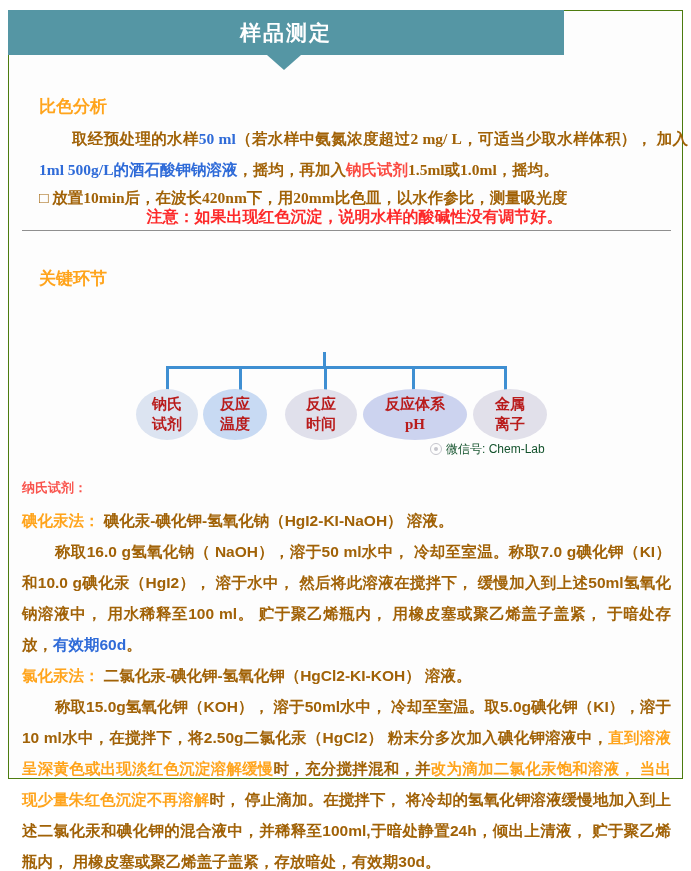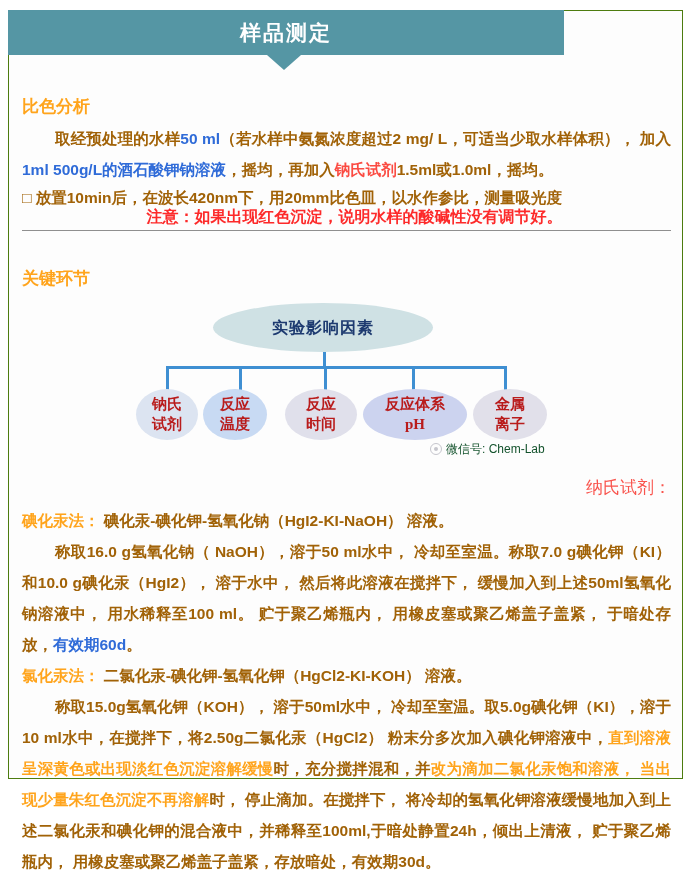--- a/index.html
+++ b/index.html
@@ -10,24 +10,24 @@
     border:1px solid #4d7c0f; background:#fdfdfd; }
 
   .header-bar { position:absolute; left:-1px; top:-1px; width:556px; height:45px;
     background:#5596a4; text-align:center; }
   .header-bar .title { color:#ffffff; font-weight:bold; font-size:21px;
     line-height:45px; letter-spacing:2px; }
   .pointer { position:absolute; left:258px; top:44px; width:0; height:0;
     border-left:17px solid transparent; border-right:17px solid transparent;
     border-top:15px solid #5596a4; }
 
-  .abs { position:absolute; left:13px; width:649px; }
+  .abs { position:absolute; left:30px; width:649px;font-family:Liberation Serif, serif; }
 
   .h-orange { color:#ffa41c; font-size:17px; font-weight:bold; }
-  .h-red    { color:#f9544d; font-size:17px; font-weight:normal;text-align:right; }
+  .h-red    { color:#f9544d; font-size:13px; font-weight:bold; }
 
   .para { font-size:15.5px; font-weight:bold; color:#3e4a5a;
     line-height:31px; text-align:justify; }
   .indent { text-indent:33px; }
 
   .seg-d      { color:#a16207; }
   .seg-blue   { color:#2f6bd8; }
   .seg-red    { color:#fb4b42; }
   .seg-orange { color:#ffa41c; }
 
@@ -77,23 +77,20 @@
 
   <div class="abs para indent" style="top:112px;"><span class="seg-d">取经预处理的水样</span><span class="seg-blue">50 ml</span><span class="seg-d">（若水样中氨氮浓度超过2 mg/ L，可适当少取水样体积）， 加入</span><span class="seg-blue">1ml 500g/L的酒石酸钾钠溶液</span><span class="seg-d">，摇均，再加入</span><span class="seg-red">钠氏试剂</span><span class="seg-d">1.5ml或1.0ml，摇均。</span></div>
 
   <div class="abs para" style="top:171px;"><span class="seg-d">□ 放置10min后，在波长420nm下，用20mm比色皿，以水作参比，测量吸光度</span></div>
 
   <div class="warning">注意：如果出现红色沉淀，说明水样的酸碱性没有调节好。</div>
 
   <div class="abs h-orange" style="top:256px;">关键环节</div>
 
   <div class="diagram">
-    <div class="ellipse root-node" style="background: rgb(207, 225, 228);">
-      <span>实验影响因素</span>
-    </div>
 
     <div class="vline" style="left:314px; top:51px; height:15px;"></div>
     <div class="hline" style="left:157px; top:65px; width:341px;"></div>
     <div class="vline" style="left:157px; top:65px; height:24px;"></div>
     <div class="vline" style="left:230px; top:65px; height:24px;"></div>
     <div class="vline" style="left:315px; top:65px; height:24px;"></div>
     <div class="vline" style="left:403px; top:65px; height:24px;"></div>
     <div class="vline" style="left:495px; top:65px; height:24px;"></div>
 
     <div class="ellipse factor f1" style="background: rgb(220, 228, 241);">

